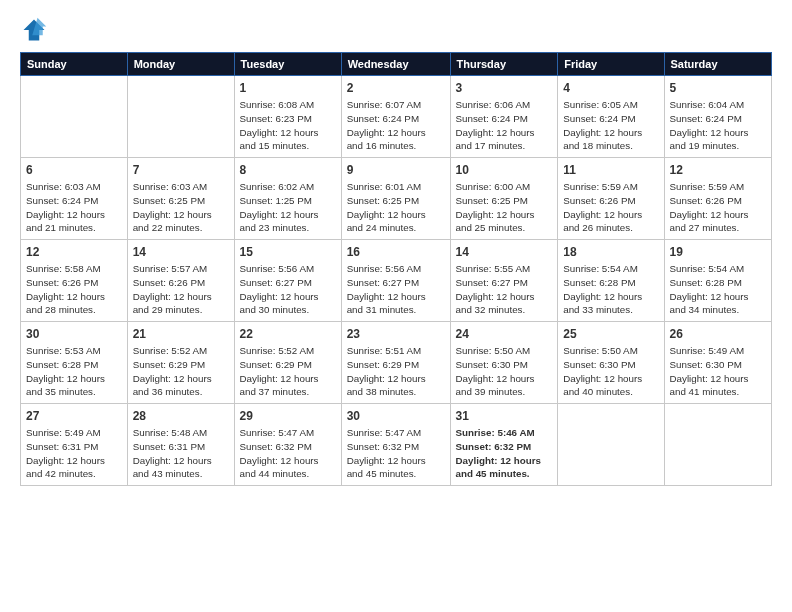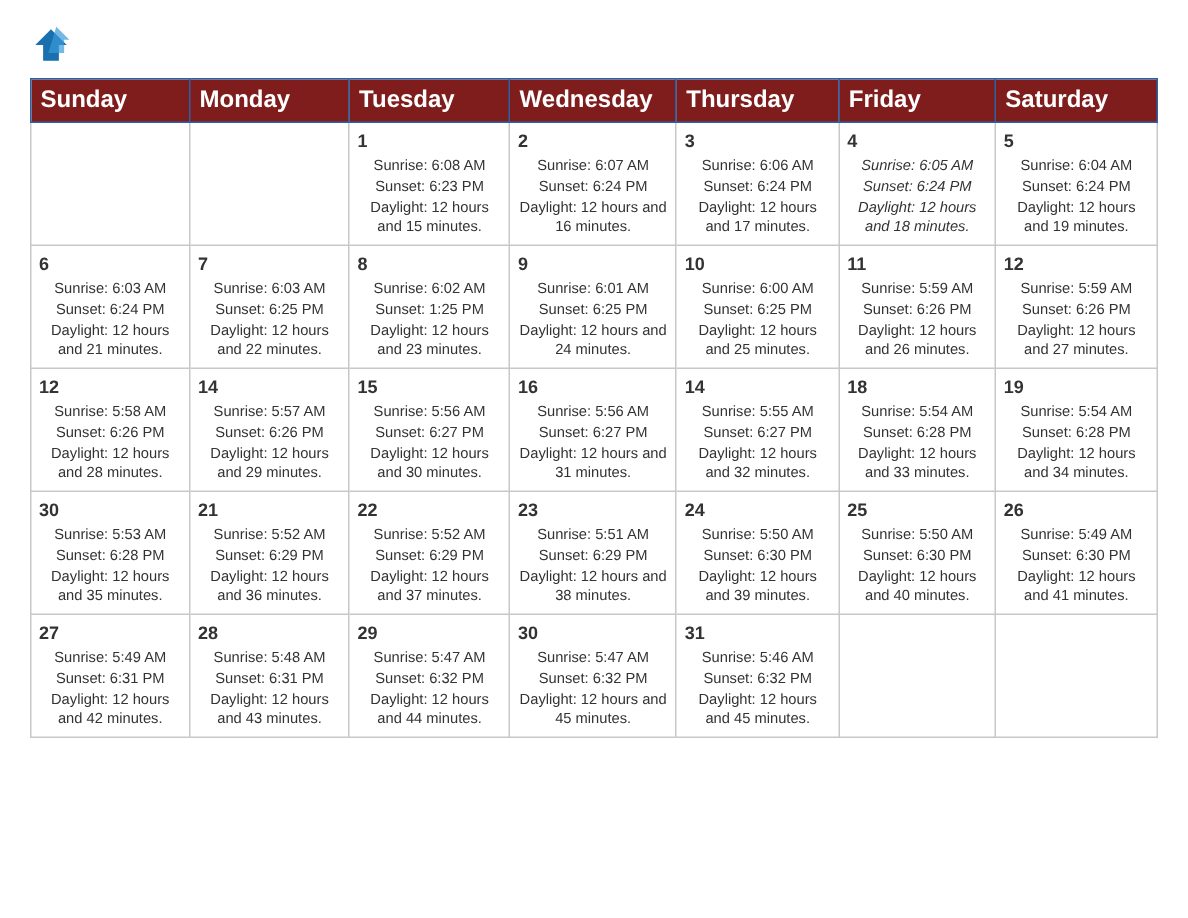--- a/index.html
+++ b/index.html
@@ -51,25 +51,25 @@
       font-size: 14px;
       color: #555;
       margin-top: 2px;
     }
     table {
       width: 100%;
       border-collapse: collapse;
       font-size: 10.5px;
     }
     thead tr th {
-      background-color: #7f1d1d;
+      background-color: #0f172a;
       color: #fff;
       padding: 5px 6px;
       text-align: left;
-      font-size: 16px;
+      font-size: 11px;
       font-weight: bold;
       border: 1px solid #2a62a8;
     }
     tbody tr td {
       border: 1px solid #c8c8c8;
       padding: 4px 5px;
       vertical-align: top;
       width: 113px;
       min-height: 70px;
       background: #fff;
@@ -82,21 +82,20 @@
     .day-number {
       font-weight: bold;
       font-size: 12px;
       display: block;
       margin-bottom: 2px;
     }
     .day-info {
       font-size: 9.8px;
       color: #333;
       line-height: 1.4;
-      text-align: center;
     }
     td.empty {
       background: #f5f5f5;
     }
   </style>
 </head>
 <body>
 
 <div class="page">
   <div class="header">
@@ -145,21 +144,21 @@
 Daylight: 12 hours and 16 minutes.</div>
           </td>
           <td>
             <span class="day-number">3</span>
             <div class="day-info" style="white-space: pre-line;">Sunrise: 6:06 AM
 Sunset: 6:24 PM
 Daylight: 12 hours and 17 minutes.</div>
           </td>
           <td>
             <span class="day-number">4</span>
-            <div class="day-info" style="white-space: pre-line; font-style: italic;">Sunrise: 6:05 AM
+            <div class="day-info" style="white-space: pre-line;">Sunrise: 6:05 AM
 Sunset: 6:24 PM
 Daylight: 12 hours and 18 minutes.</div>
           </td>
           <td>
             <span class="day-number">5</span>
             <div class="day-info" style="white-space: pre-line;">Sunrise: 6:04 AM
 Sunset: 6:24 PM
 Daylight: 12 hours and 19 minutes.</div>
           </td>
         </tr>
@@ -315,21 +314,21 @@
 Daylight: 12 hours and 44 minutes.</div>
           </td>
           <td>
             <span class="day-number">30</span>
             <div class="day-info" style="white-space: pre-line;">Sunrise: 5:47 AM
 Sunset: 6:32 PM
 Daylight: 12 hours and 45 minutes.</div>
           </td>
           <td>
             <span class="day-number">31</span>
-            <div class="day-info" style="white-space: pre-line;">Sunrise: 5:46 AM
+            <div class="day-info" style="white-space: pre-line; font-weight: bold;">Sunrise: 5:46 AM
 Sunset: 6:32 PM
 Daylight: 12 hours and 45 minutes.</div>
           </td>
           <td class="empty"></td>
           <td class="empty"></td>
         </tr>
       </tbody>
   </table>
 </div>
 

